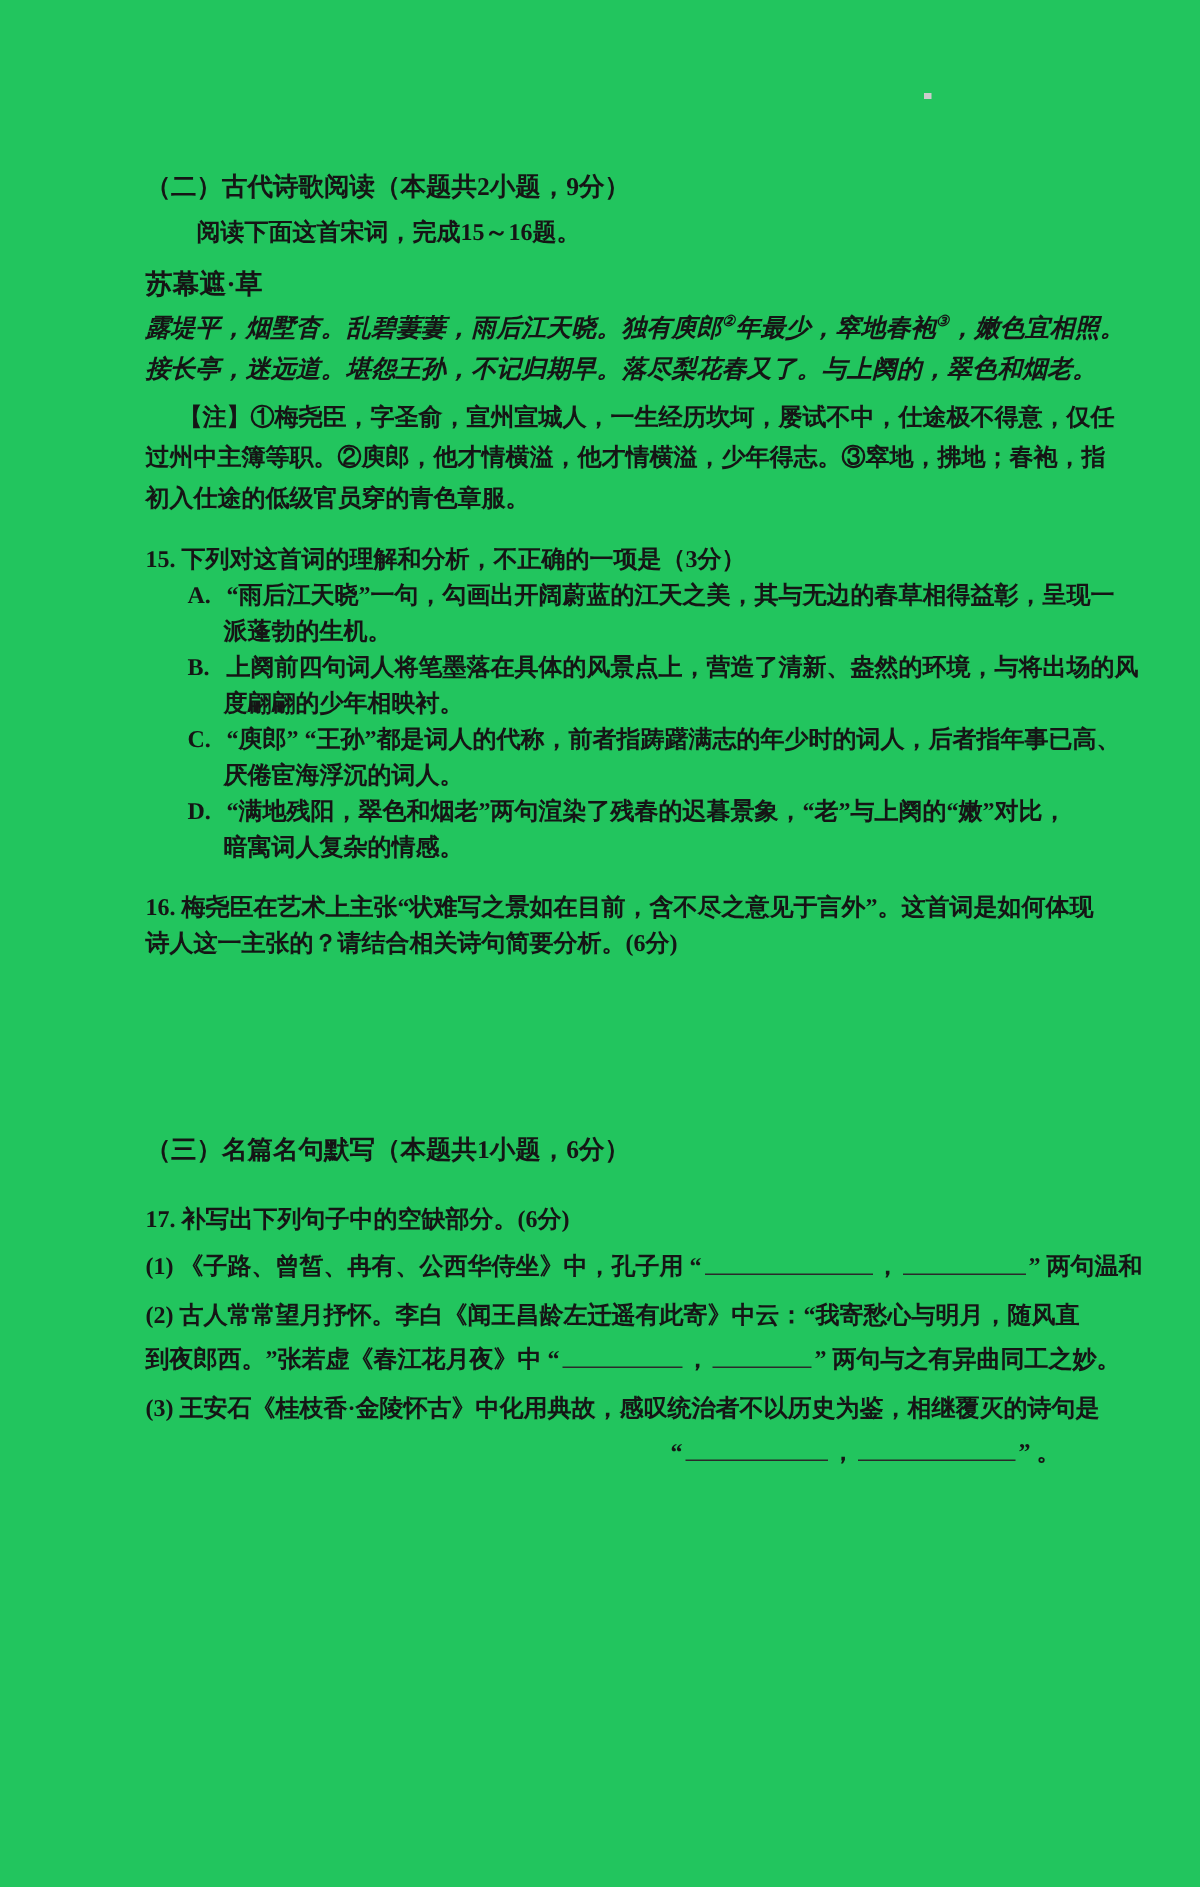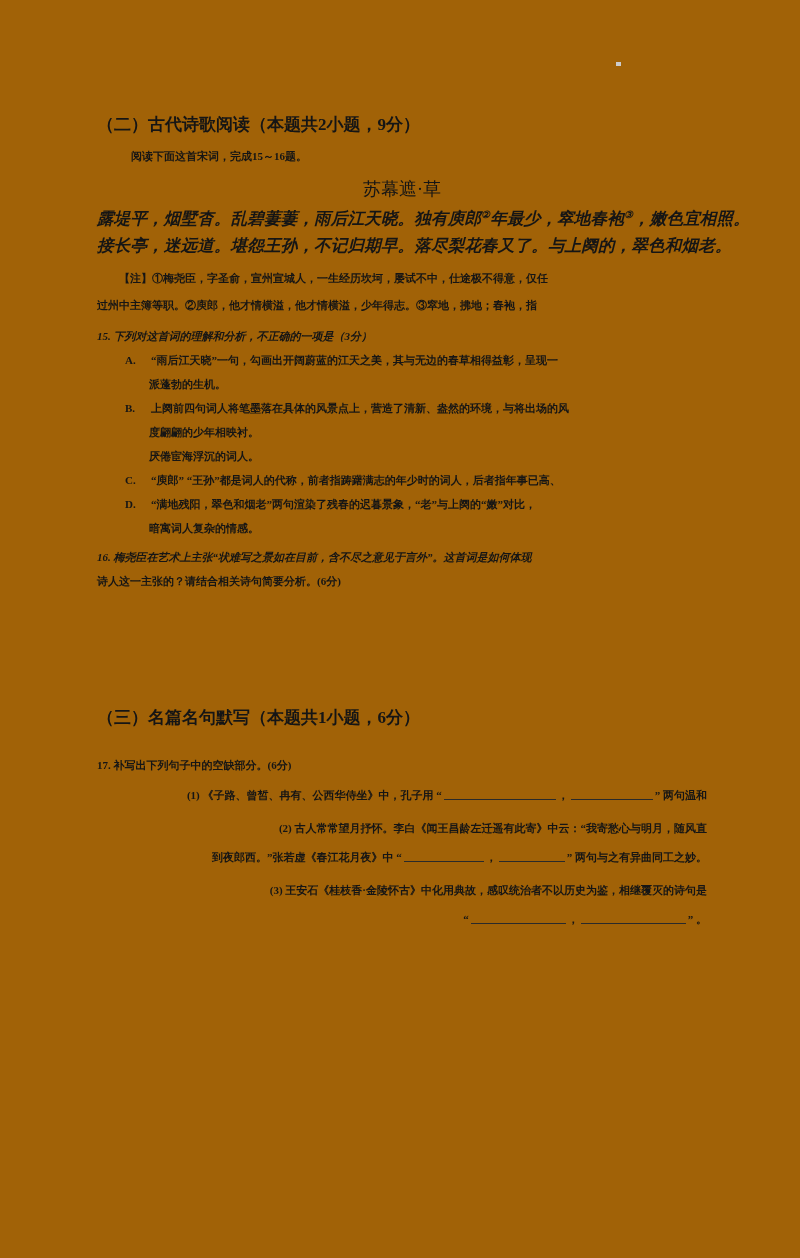--- a/index.html
+++ b/index.html
@@ -4,44 +4,44 @@
 <style>
   html,body{margin:0;padding:0;}
   body{
     width:800px;height:1258px;
     background:#f2f2f2;
     font-family:"Liberation Serif","DejaVu Serif",serif;
   }
   .doc{
     position:relative;
     width:800px;height:1258px;
-    background:#a16207;
+    background:#22c55e;
     overflow:hidden;
     color:#151515;
   }
   .content{
     position:absolute;
     left:97px;top:112px;
     width:610px;
   }
   .line{
     white-space:nowrap;
     line-height:24px;
-    font-size:11px;
+    font-size:16px;
     font-weight:600;
   }
   .h2{font-size:17px;font-weight:700;line-height:26px;}
   .intro{margin-top:6px;text-indent:34px;}
-  .poem-title{margin-top:8px;font-size:18px;font-weight:400;line-height:26px;text-align:center;}
+  .poem-title{margin-top:8px;font-size:18px;font-weight:700;line-height:26px;text-align:left;}
   .author{font-size:15px;line-height:24px;text-align:center;font-weight:600;}
   .poem{font-style:italic;line-height:27px;font-size:16.5px;letter-spacing:0.2px;}
   .poem.first{margin-top:3px;}
   .notes{line-height:27px;}
   .notes.first{margin-top:6px;text-indent:22px;}
-  .stem{margin-top:5px;font-style:italic;}
+  .stem{margin-top:16px;}
   .opt{padding-left:28px;}
   .opt .opt-label{display:inline-block;width:26px;}
   .opt-cont{padding-left:52px;}
   .q16-cont{padding-left:0;}
   .h3{margin-top:112px;}
   .q17-stem{margin-top:20px;line-height:28px;}
   .item{line-height:29px;text-align:right;}
   .item.first1{margin-top:2px;}
   .item.sp{margin-top:4px;}
   sup{
@@ -80,31 +80,32 @@
     <div class="line h2">（二）古代诗歌阅读（本题共2小题，9分）</div>
     <div class="line intro">阅读下面这首宋词，完成15～16题。</div>
 
     <div class="line poem-title">苏幕遮·草</div>
 
     <div class="line poem first"><span>露堤平，烟墅杳。乱碧萋萋，雨后江天晓。独有庾郎</span><sup>②</sup><span>年最少，窣地春袍</span><sup>③</sup><span>，嫩色宜相照。</span></div>
     <div class="line poem">接长亭，迷远道。堪怨王孙，不记归期早。落尽梨花春又了。与上阕的，翠色和烟老。</div>
 
     <div class="line notes first">【注】①梅尧臣，字圣俞，宣州宣城人，一生经历坎坷，屡试不中，仕途极不得意，仅任</div>
     <div class="line notes">过州中主簿等职。②庾郎，他才情横溢，他才情横溢，少年得志。③窣地，拂地；春袍，指</div>
+    <div class="line notes">初入仕途的低级官员穿的青色章服。</div>
 
     <div class="line stem">15. 下列对这首词的理解和分析，不正确的一项是（3分）</div>
 
     <div class="line opt"><span class="opt-label">A.</span><span>“雨后江天晓”一句，勾画出开阔蔚蓝的江天之美，其与无边的春草相得益彰，呈现一</span></div>
     <div class="line opt-cont">派蓬勃的生机。</div>
 
     <div class="line opt"><span class="opt-label">B.</span><span>上阕前四句词人将笔墨落在具体的风景点上，营造了清新、盎然的环境，与将出场的风</span></div>
     <div class="line opt-cont">度翩翩的少年相映衬。</div>
 
+    <div class="line opt"><span class="opt-label">C.</span><span>“庾郎” “王孙”都是词人的代称，前者指踌躇满志的年少时的词人，后者指年事已高、</span></div>
     <div class="line opt-cont">厌倦宦海浮沉的词人。</div>
-    <div class="line opt"><span class="opt-label">C.</span><span>“庾郎” “王孙”都是词人的代称，前者指踌躇满志的年少时的词人，后者指年事已高、</span></div>
 
     <div class="line opt"><span class="opt-label">D.</span><span>“满地残阳，翠色和烟老”两句渲染了残春的迟暮景象，“老”与上阕的“嫩”对比，</span></div>
     <div class="line opt-cont">暗寓词人复杂的情感。</div>
 
     <div class="line stem">16. 梅尧臣在艺术上主张“状难写之景如在目前，含不尽之意见于言外”。这首词是如何体现</div>
     <div class="line q16-cont">诗人这一主张的？请结合相关诗句简要分析。(6分)</div>
 
     <div class="line h2 h3">（三）名篇名句默写（本题共1小题，6分）</div>
     <div class="line q17-stem">17. 补写出下列句子中的空缺部分。(6分)</div>
 

